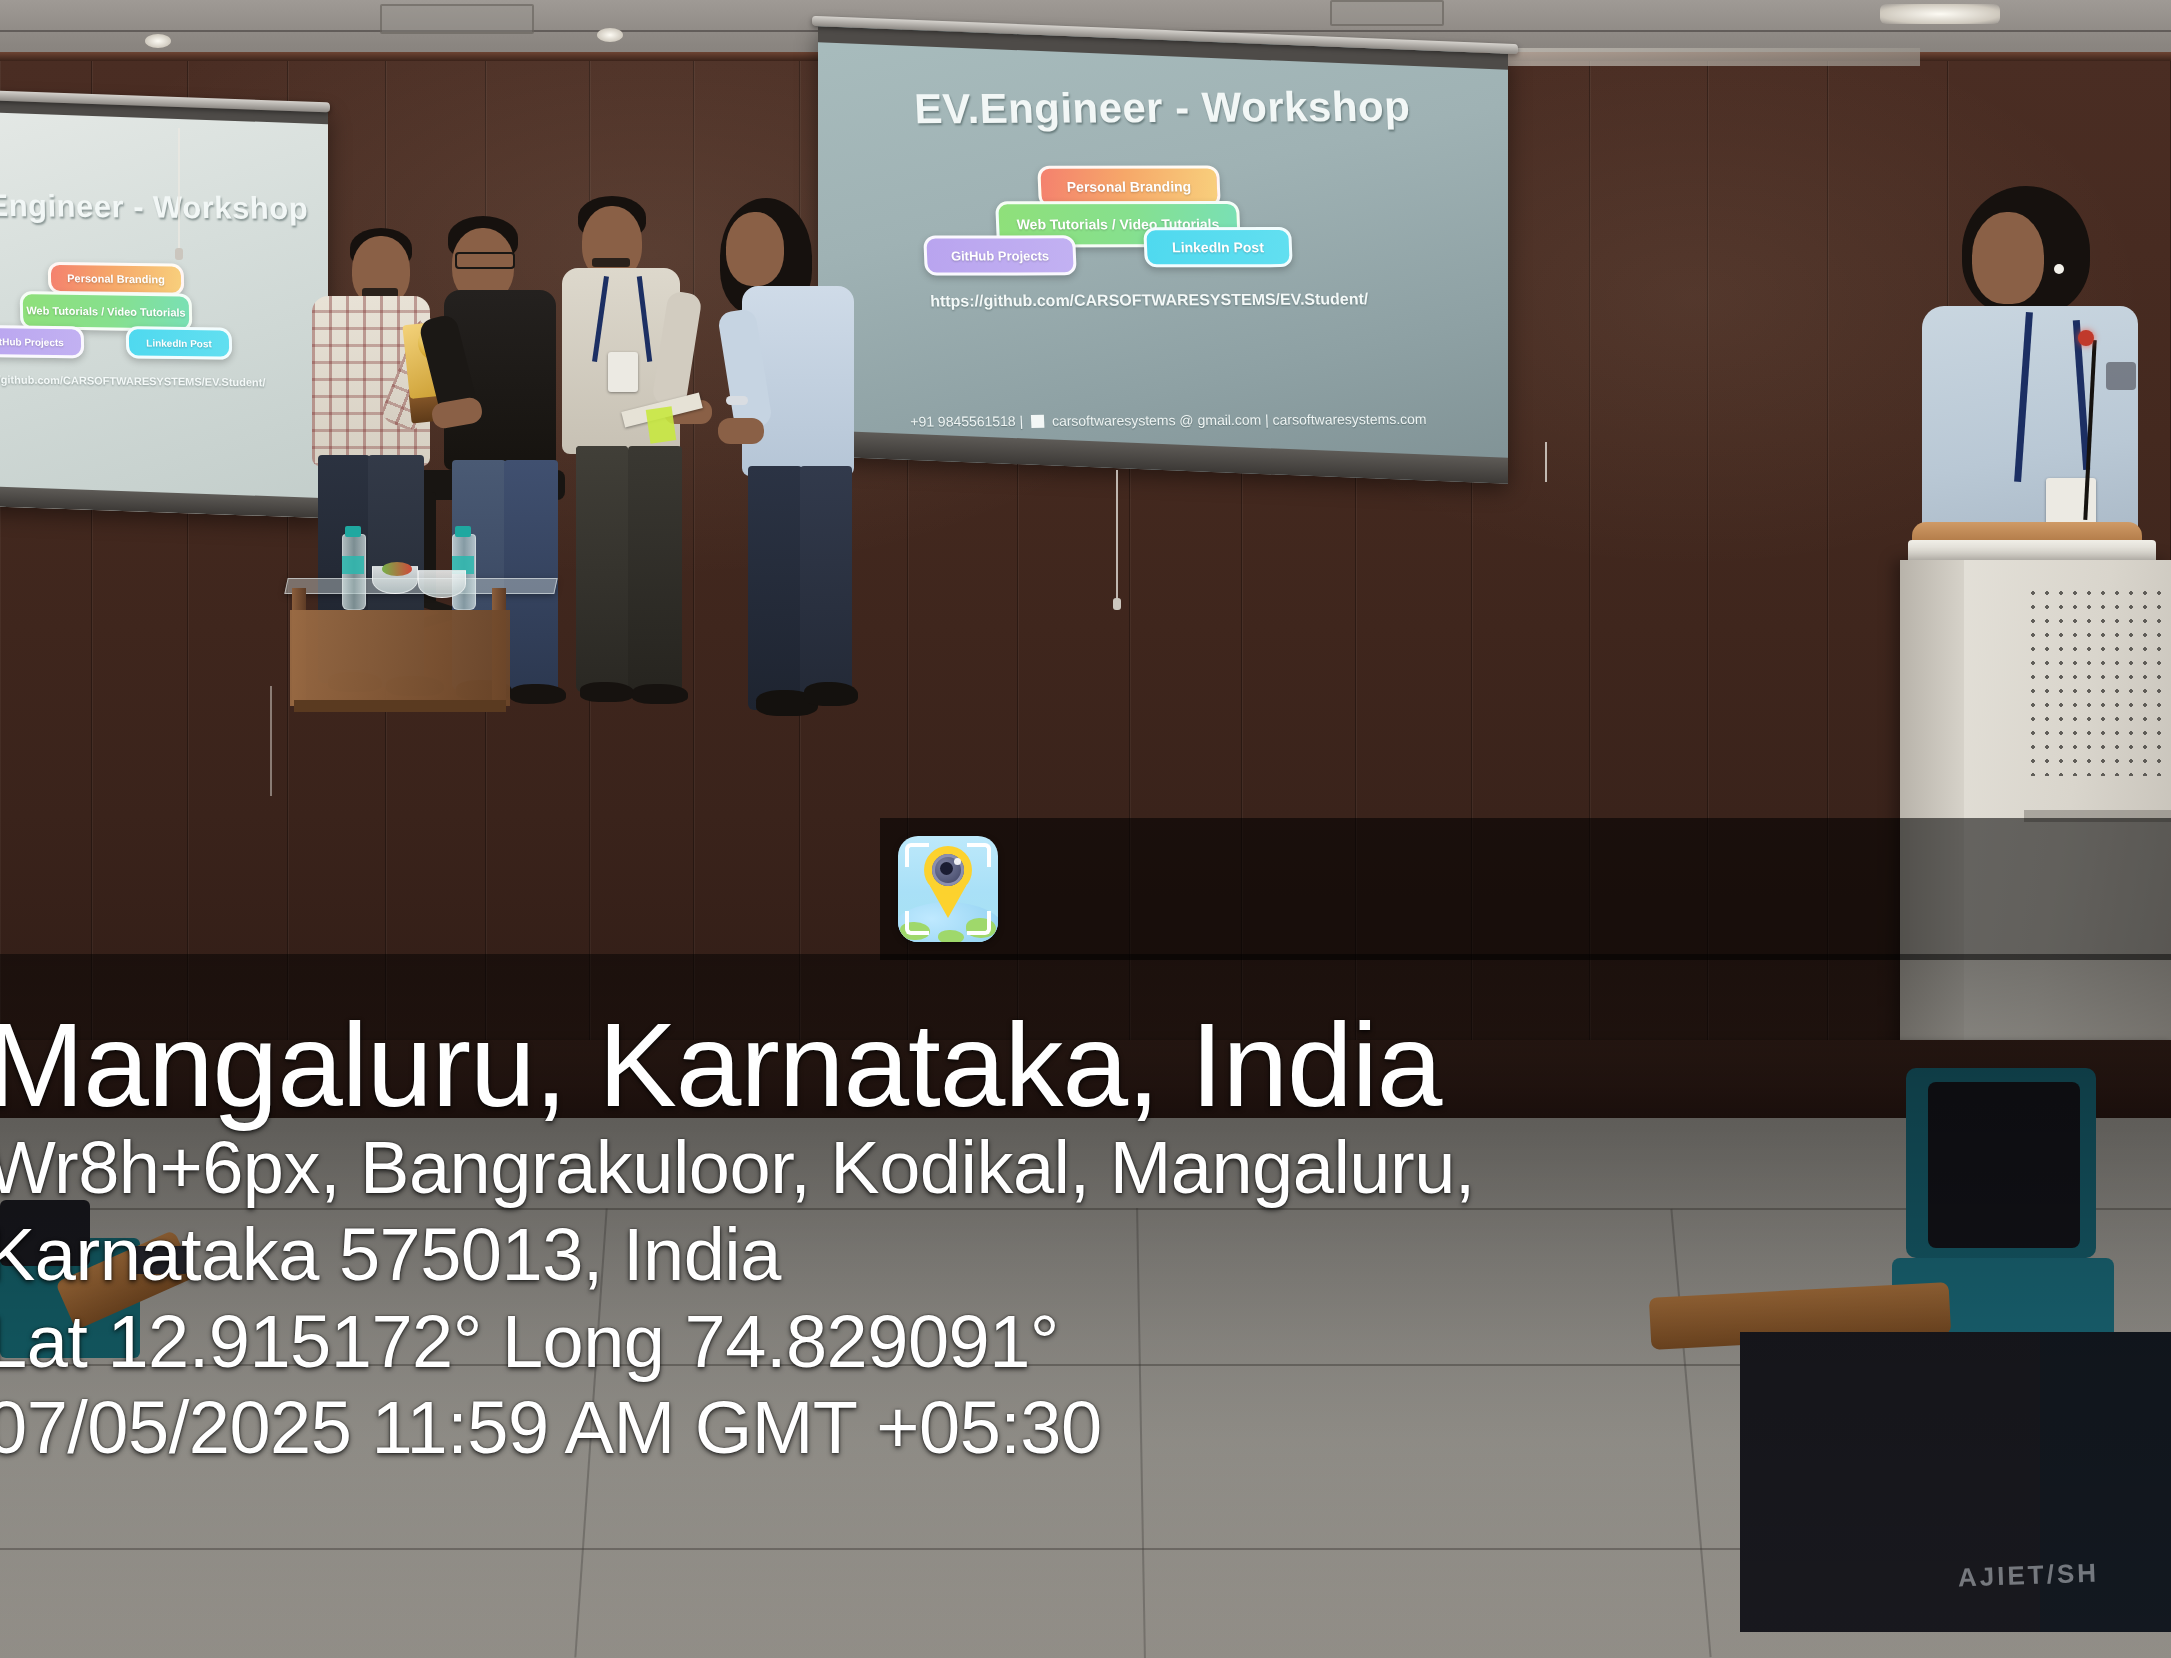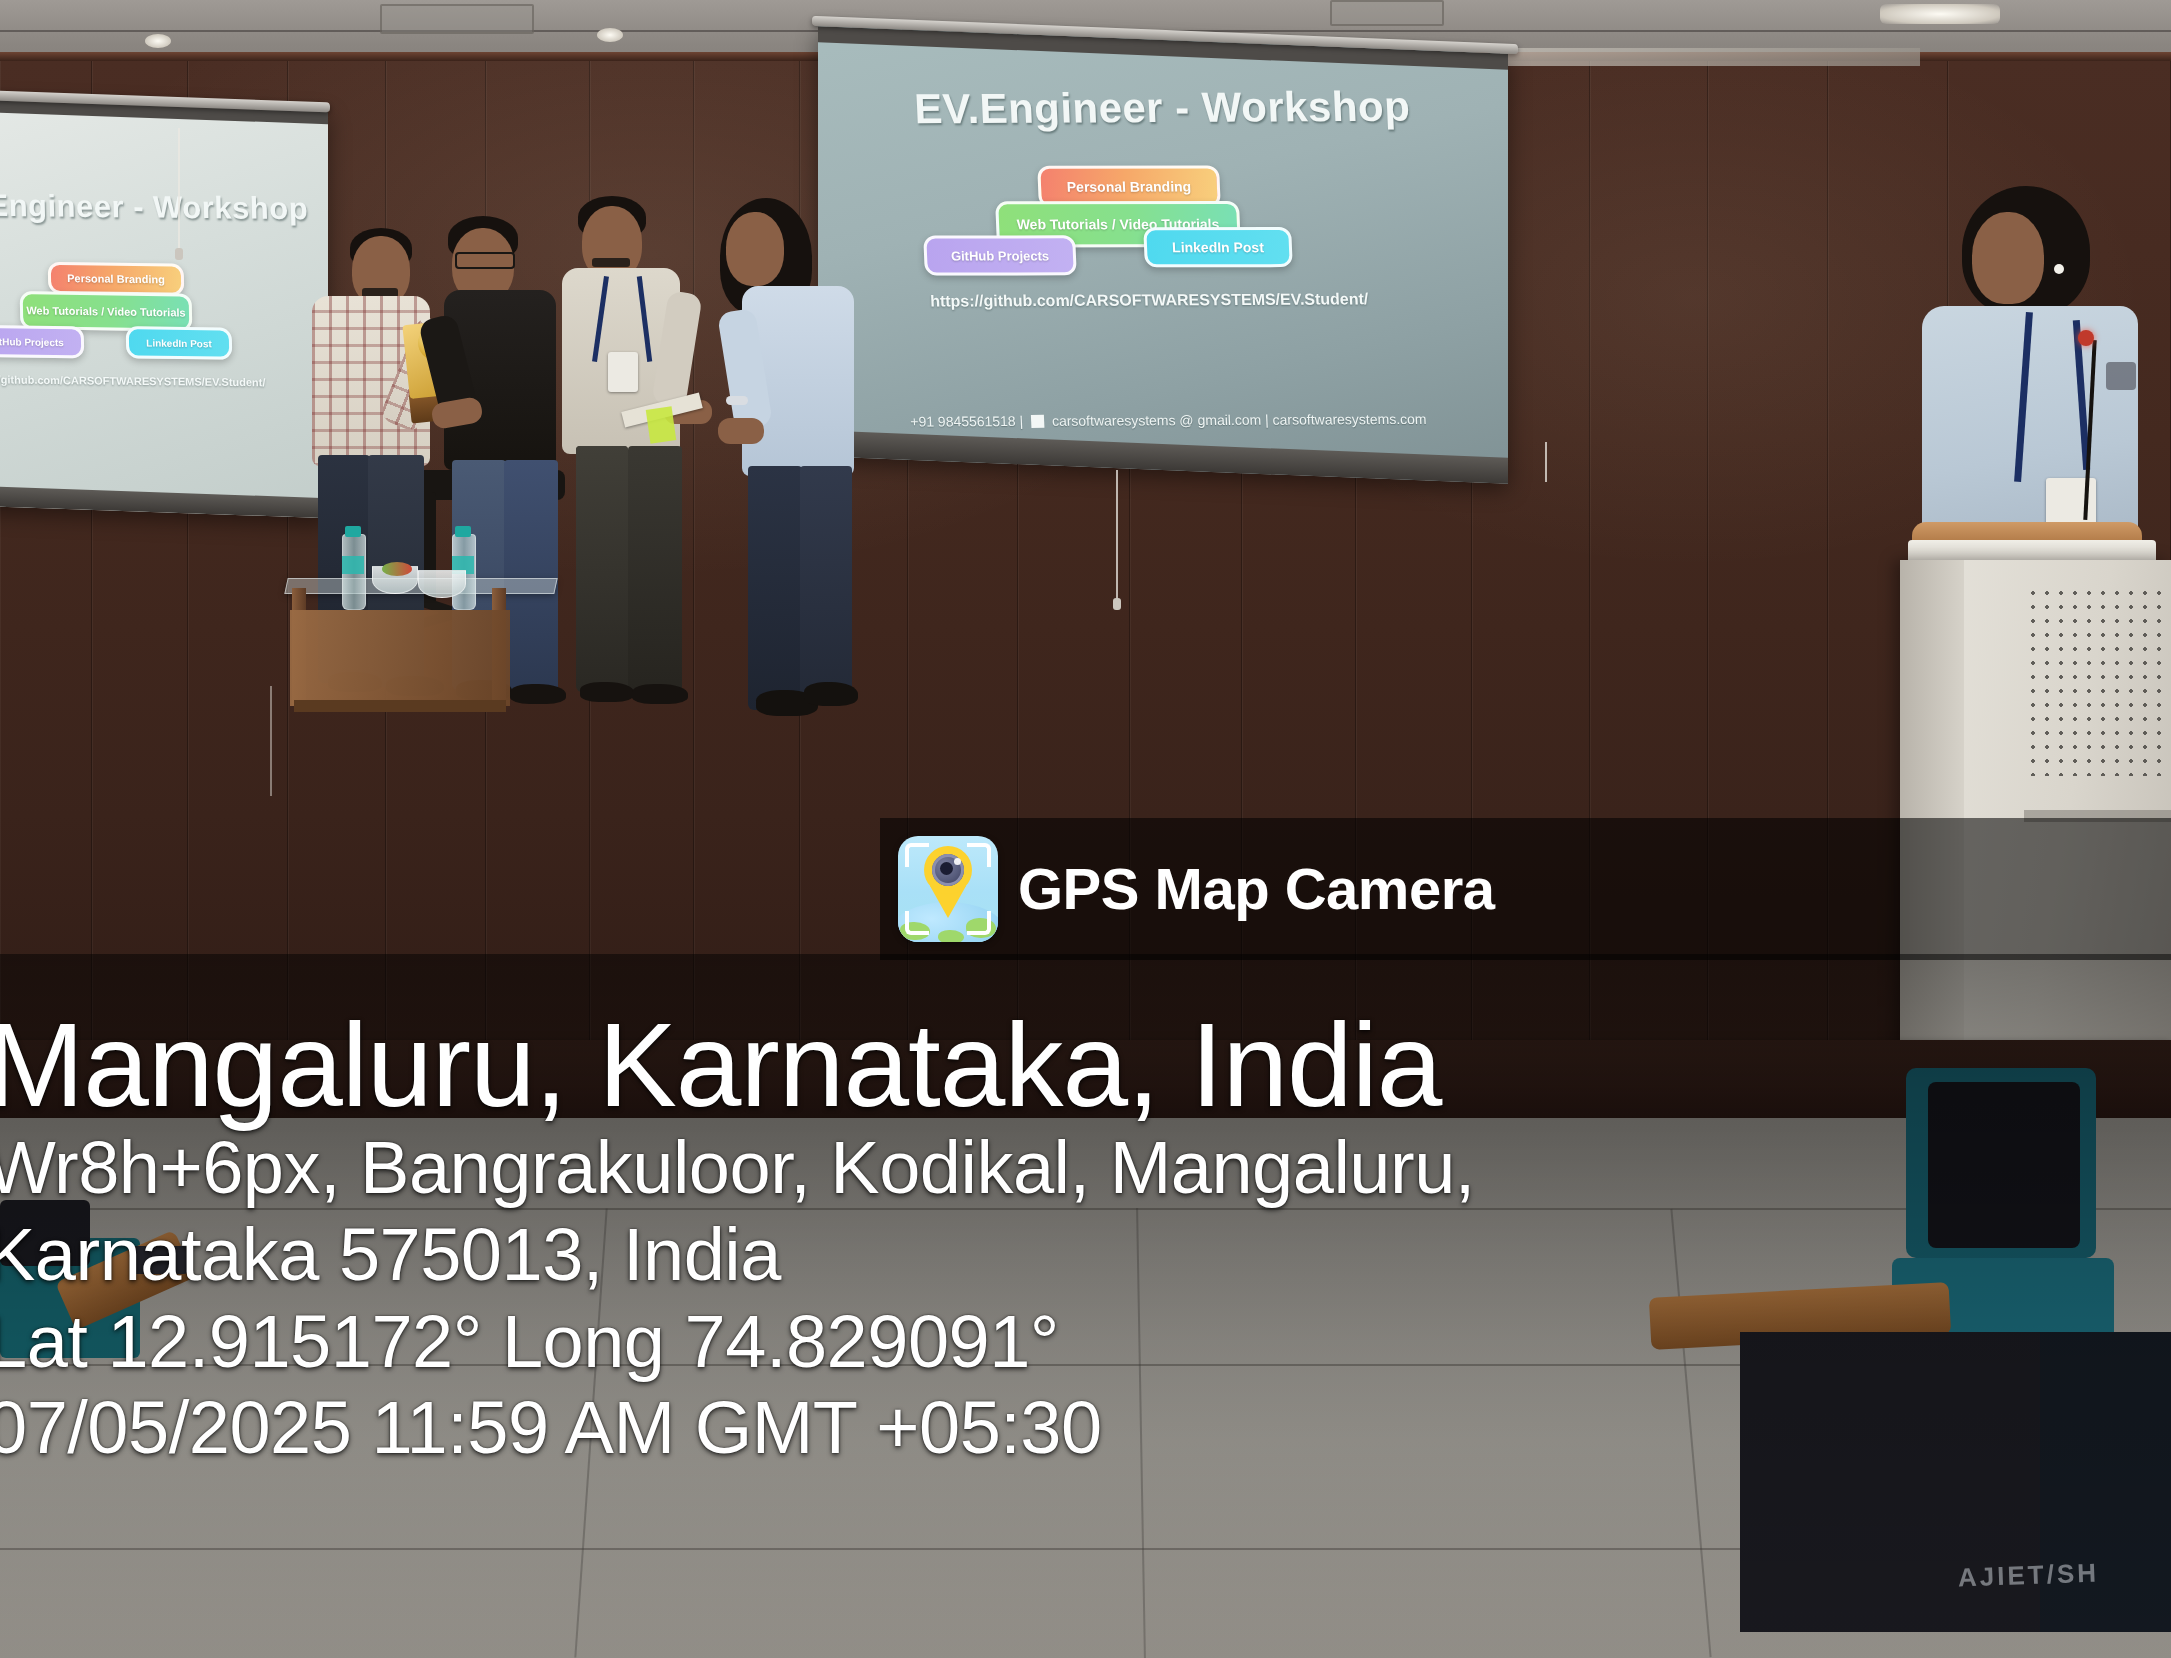--- a/index.html
+++ b/index.html
@@ -587,21 +587,20 @@
       <div class="icon-pin-tip"></div>
       <div class="icon-pin-outer"></div>
       <div class="icon-lens"></div>
       <div class="icon-lens-dot"></div>
       <div class="icon-lens-glint"></div>
       <div class="icon-bracket br-tl"></div>
       <div class="icon-bracket br-tr"></div>
       <div class="icon-bracket br-bl"></div>
       <div class="icon-bracket br-br"></div>
     </div>
-    <div class="wm-app-name">GPS Map Camera</div>
   </div>
 
   <div class="wm-lines">
     <div class="wm-city">Mangaluru, Karnataka, India</div>
     <div class="wm-addr">Wr8h+6px, Bangrakuloor, Kodikal, Mangaluru,</div>
     <div class="wm-addr">Karnataka 575013, India</div>
     <div class="wm-coord">Lat 12.915172° Long 74.829091°</div>
     <div class="wm-date">07/05/2025 11:59 AM GMT +05:30</div>
   </div>
 

